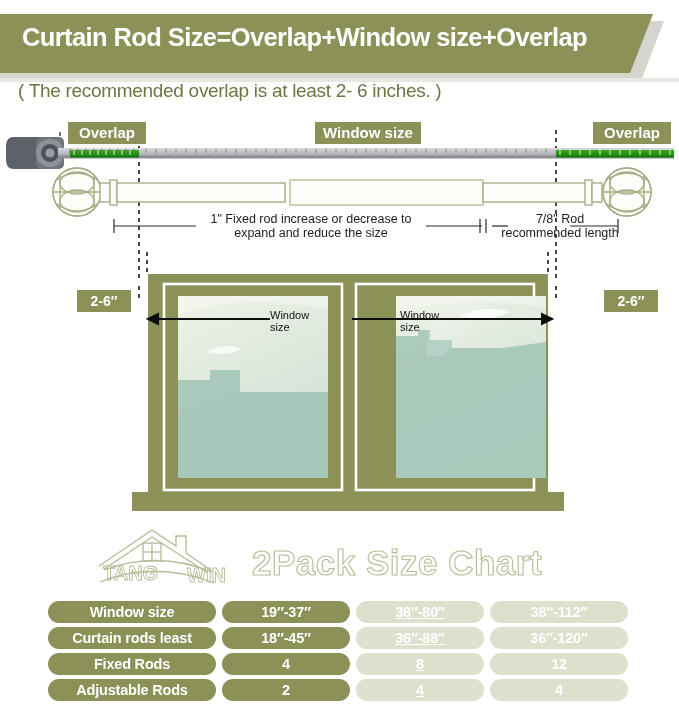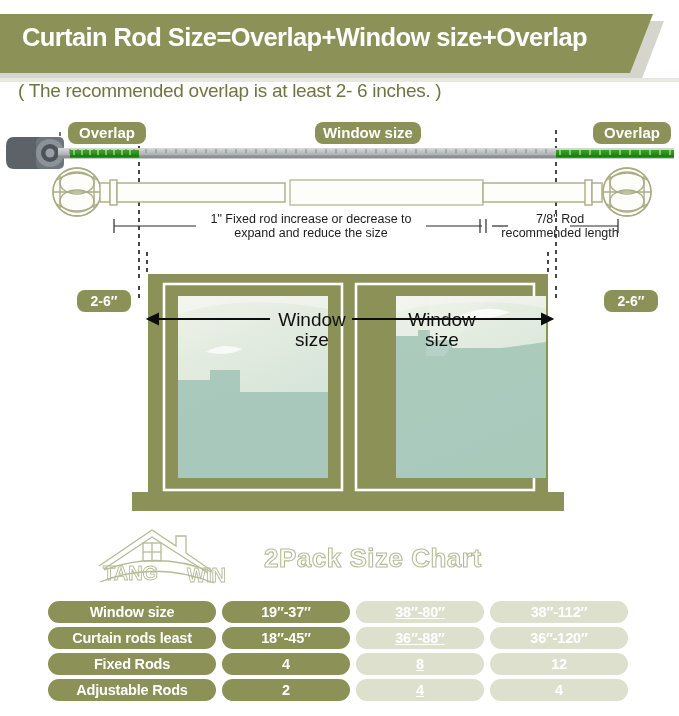--- a/index.html
+++ b/index.html
@@ -66,21 +66,21 @@
     font-size: 19px;
     color: #6f7543;
     letter-spacing: -0.3px;
     white-space: nowrap;
   }
 
   
   .callout {
     position: absolute;
     background: #8b9157;
-    border-radius: 8px;
+    border-radius: 0;
     color: #ffffff;
     font-weight: bold;
     text-align: center;
     white-space: nowrap;
     box-sizing: border-box;
   }
 
   #callout-overlap-left {
     left: 68px; top: 122px;
     width: 78px; height: 22px;
@@ -136,39 +136,38 @@
   #note-fixed-rod {
     left: 196px; top: 212px; width: 230px;
   }
   #note-adjustable-rod {
     left: 495px; top: 212px; width: 130px;
   }
 
   
   .win-label {
     position: absolute;
-    font-size: 19px;
+    font-size: 11px;
     color: #111111;
-    text-align: center;
+    text-align: left;
     line-height: 1.05;
     white-space: nowrap;
   }
   #win-label-left { left: 270px; top: 310px; width: 84px; }
   #win-label-right { left: 400px; top: 310px; width: 84px; }
   #chart-title {
     position: absolute;
     left: 252px; top: 543px;
-    font-size: 26px;
+    font-size: 35px;
     font-weight: bold;
     letter-spacing: 0.5px;
     color: transparent;
     -webkit-text-stroke: 1.1px #b6bb96;
     white-space: nowrap;
     font-family: "Liberation Sans", sans-serif;
-    margin-left: 12px;
   }
 
   
   #size-chart {
     position: absolute;
     left: 48px;
     top: 601px;
     width: 584px;
   }
   .chart-row {

